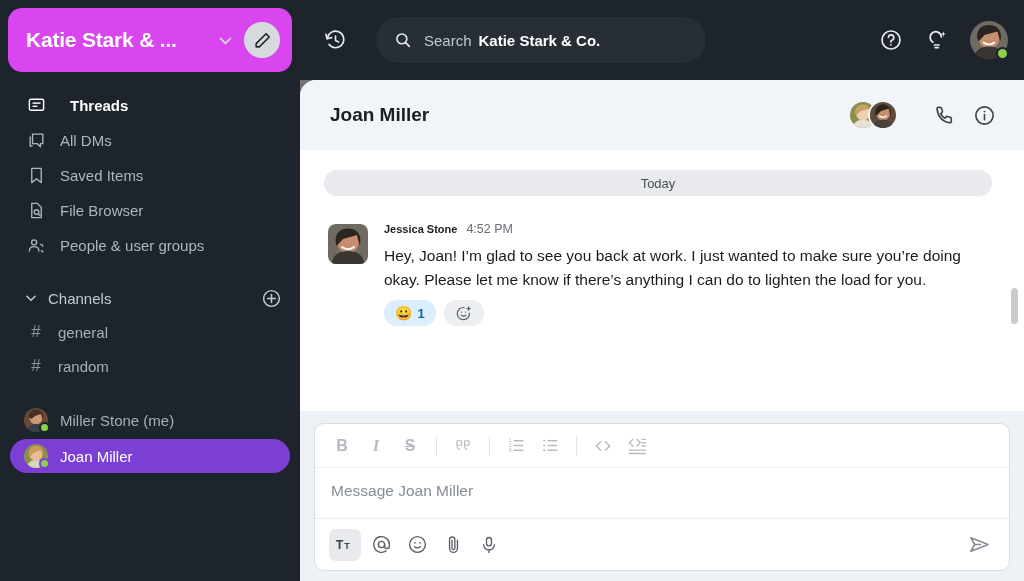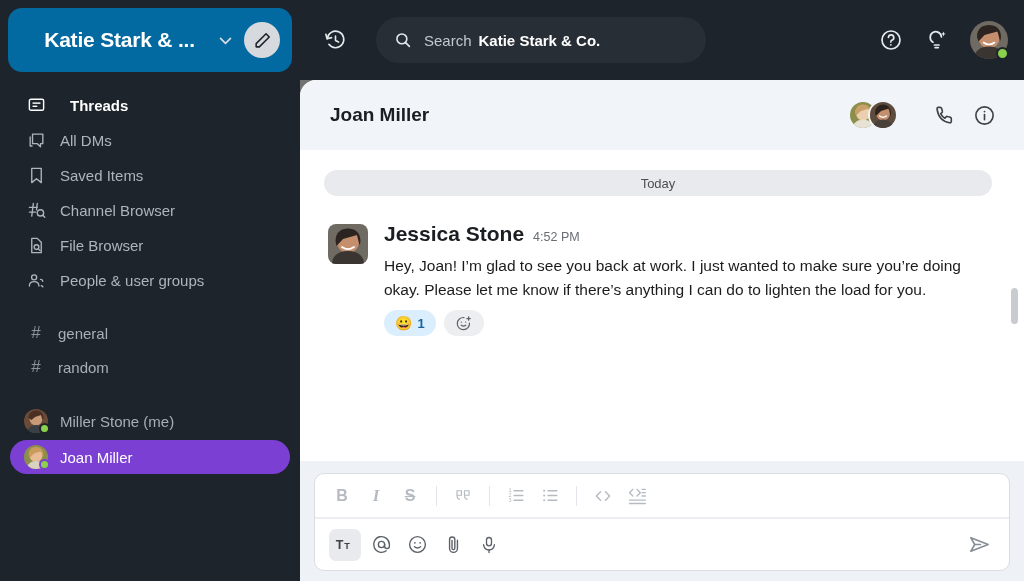--- a/index.html
+++ b/index.html
@@ -15,25 +15,24 @@
   .sidebar {
     width: 300px; height: 581px;
     background: #1d242b;
     display: flex; flex-direction: column;
     flex: 0 0 300px;
     position: relative;
   }
   .ws-header {
     margin: 8px 8px 6px 8px;
     height: 64px;
-    background: #0369a1;
+    background: #d946ef;
     border-radius: 14px;
     display: flex; align-items: center;
     padding: 0 12px 0 18px;
-    text-align: center;
   }
   .ws-title {
     color: #ffffff; font-size: 21px; font-weight: bold;
     white-space: nowrap; overflow: hidden;
     flex: 1 1 auto;
     letter-spacing: -0.2px;
   }
   .ws-chevron {
     color: #d8dde3; font-size: 15px; margin: 0 10px 0 4px;
     display: flex; align-items: center; cursor: pointer;
@@ -162,21 +161,21 @@
     height: 26px; border-radius: 13px;
     background: #e8eaed;
     display: flex; align-items: center; justify-content: center;
     color: #4a5056; font-size: 13px;
     margin: 0 2px 26px 2px;
   }
   .msg { display: flex; gap: 16px; padding-left: 6px;}
   .msg-avatar { width: 40px; height: 40px; border-radius: 8px; overflow: hidden; flex: 0 0 40px; margin-top: 2px;}
   .msg-body { flex: 1 1 auto; min-width: 0;}
   .msg-meta { display: flex; align-items: baseline; gap: 9px; margin-bottom: 2px;}
-  .msg-author { font-size: 21px; font-weight: bold; color: #1a1d21; }
+  .msg-author { font-size: 11px; font-weight: bold; color: #1a1d21; }
   .msg-time { font-size: 12.5px; color: #696e73; }
   .msg-text { font-size: 15.5px; color: #1d1c1d; line-height: 1.52; max-width: 620px; margin-top: 8px; }
   .reactions { display: flex; gap: 8px; margin-top: 9px; }
   .reaction {
     height: 26px; border-radius: 13px; background: #dbeefd;
     display: flex; align-items: center; gap: 5px;
     padding: 0 11px; font-size: 13px; color: #1264a3; cursor: pointer;
     font-weight: bold;
   }
   .reaction .emoji { font-size: 14px; }
@@ -284,33 +283,20 @@
 
       <div class="nav-item">
         <span class="ico">
           <svg width="19" height="19" viewBox="0 0 24 24" fill="none" stroke="#aeb5bc" stroke-width="1.7" stroke-linejoin="round">
               <path d="M6 3h12v18l-6-5-6 5z"></path>
             </svg>
         </span>
         <span>Saved Items</span>
       </div>
 
-      <div class="nav-item">
-        <span class="ico">
-          <svg width="19" height="19" viewBox="0 0 24 24" fill="none" stroke="#aeb5bc" stroke-width="1.7" stroke-linecap="round">
-              <line x1="3" y1="8" x2="13" y2="8"></line>
-              <line x1="3" y1="14" x2="11" y2="14"></line>
-              <line x1="8" y1="3" x2="6" y2="19"></line>
-              <line x1="13" y1="3" x2="12" y2="11"></line>
-              <circle cx="17" cy="15" r="4"></circle>
-              <line x1="20" y1="18" x2="22.5" y2="20.5"></line>
-            </svg>
-        </span>
-        <span>Channel Browser</span>
-      </div>
 
       <div class="nav-item">
         <span class="ico">
           <svg width="19" height="19" viewBox="0 0 24 24" fill="none" stroke="#aeb5bc" stroke-width="1.7" stroke-linejoin="round">
               <path d="M6 3h7l5 5v13H6z"></path>
               <circle cx="12" cy="14" r="3"></circle>
               <line x1="14.2" y1="16.2" x2="16.5" y2="18.5" stroke-linecap="round"></line>
             </svg>
         </span>
         <span>File Browser</span>
@@ -323,20 +309,35 @@
               <path d="M3 19c0-3.4 2.7-5.5 6-5.5s6 2.1 6 5.5"></path>
               <path d="M17 10.5c1.6 0 2.8 1.2 2.8 2.6"></path>
               <path d="M18 18.5c.9.3 1.6.9 2 1.6"></path>
             </svg>
         </span>
         <span>People &amp; user groups</span>
       </div>
     </div>
 
     <div class="section">
+      <div class="section-head">
+        <span class="caret">
+          <svg width="14" height="14" viewBox="0 0 24 24" fill="none" stroke="#c5cad0" stroke-width="2.6" stroke-linecap="round" stroke-linejoin="round">
+              <polyline points="5 9 12 16 19 9"></polyline>
+            </svg>
+        </span>
+        <span class="label">Channels</span>
+        <span class="plus">
+          <svg width="21" height="21" viewBox="0 0 24 24" fill="none" stroke="#c5cad0" stroke-width="1.7" stroke-linecap="round">
+              <circle cx="12" cy="12" r="9"></circle>
+              <line x1="12" y1="7.5" x2="12" y2="16.5"></line>
+              <line x1="7.5" y1="12" x2="16.5" y2="12"></line>
+            </svg>
+        </span>
+      </div>
       <div class="chan-item">
         <span class="hash">#</span>
         <span>general</span>
       </div>
       <div class="chan-item">
         <span class="hash">#</span>
         <span>random</span>
       </div>
     </div>
 
@@ -559,20 +560,21 @@
                   <polyline points="12 4 16 8 12 12"></polyline>
                   <line x1="18" y1="4" x2="22" y2="4"></line>
                   <line x1="18" y1="8" x2="22" y2="8"></line>
                   <line x1="18" y1="12" x2="22" y2="12"></line>
                   <line x1="3" y1="17" x2="22" y2="17"></line>
                   <line x1="3" y1="21" x2="22" y2="21"></line>
                 </svg>
             </div>
           </div>
 
+          <div class="msg-input">Message Joan Miller</div>
 
           <div class="action-bar">
             <div class="act-btn on">
               <svg width="20" height="20" viewBox="0 0 24 24" fill="#3d4248">
                   <text x="1" y="17" font-size="15" font-weight="bold" font-family="Liberation Sans">T</text>
                   <text x="11" y="17" font-size="11" font-weight="bold" font-family="Liberation Sans">T</text>
                 </svg>
             </div>
             <div class="act-btn">
               <svg width="21" height="21" viewBox="0 0 24 24" fill="none" stroke="#5d6269" stroke-width="1.6" stroke-linecap="round">

